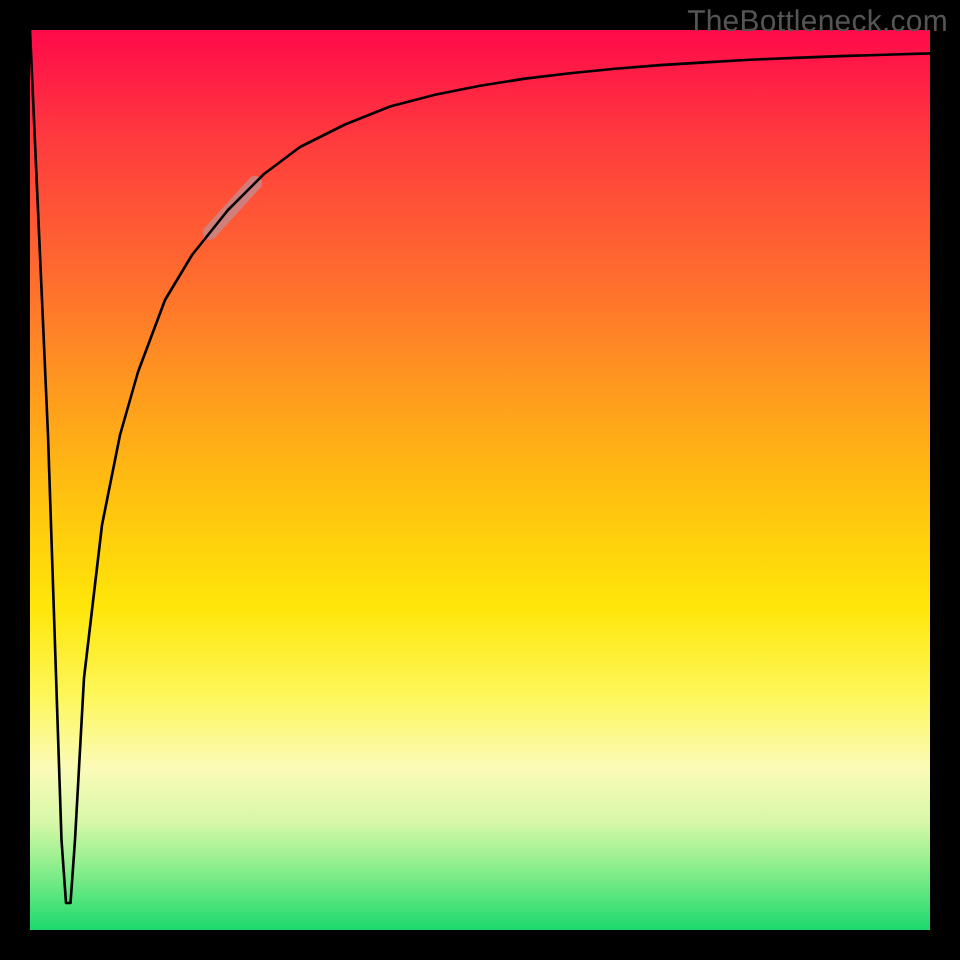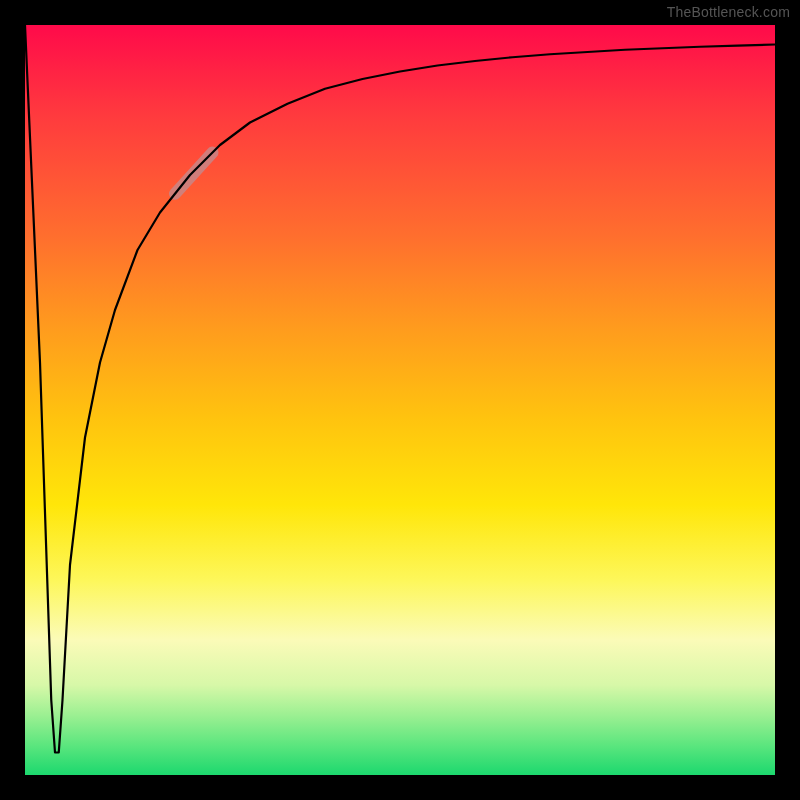--- a/index.html
+++ b/index.html
@@ -9,21 +9,21 @@
     height: 800px;
     background: #000;
     font-family: Arial, Helvetica, sans-serif;
     position: relative;
   }
   .watermark {
     position: absolute;
     top: 4px;
     right: 10px;
     color: #555;
-    font-size: 14px;
+    font-size: 25px;
     letter-spacing: 0.2px;
     z-index: 10;
   }
   .plot-area {
     position: absolute;
     left: 25px;
     top: 25px;
     width: 750px;
     height: 750px;
     background: linear-gradient(to bottom,

